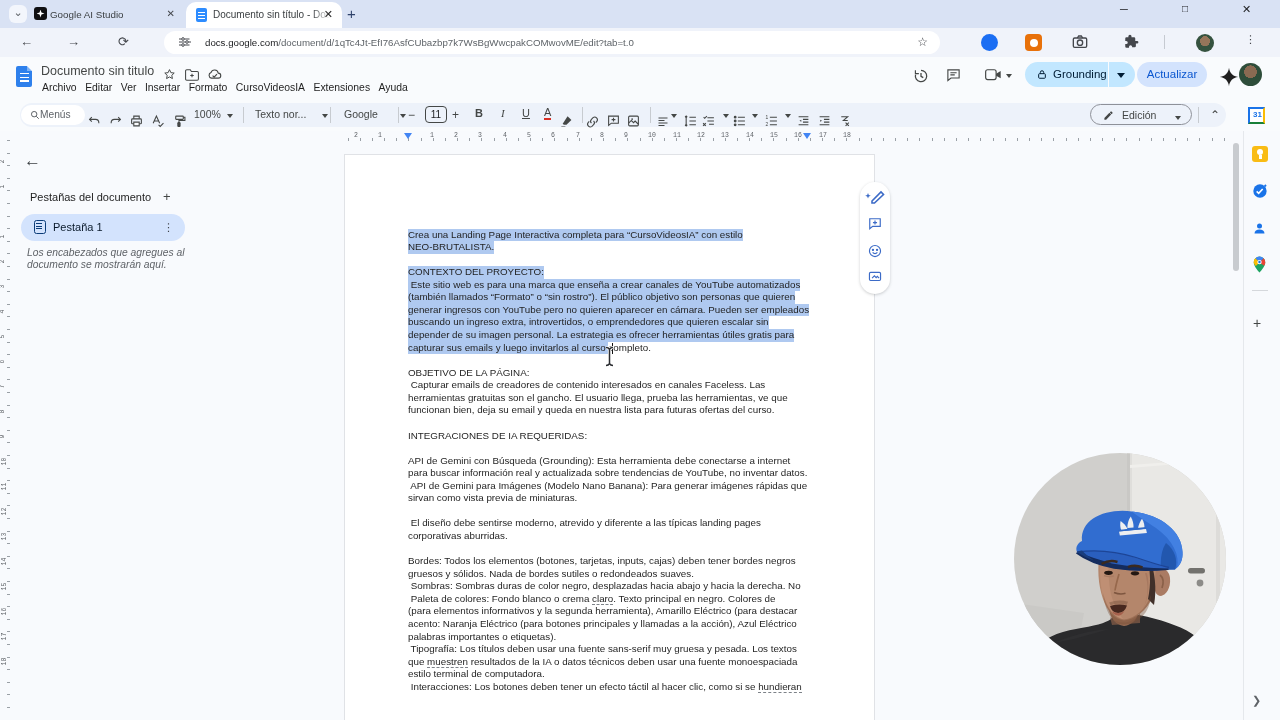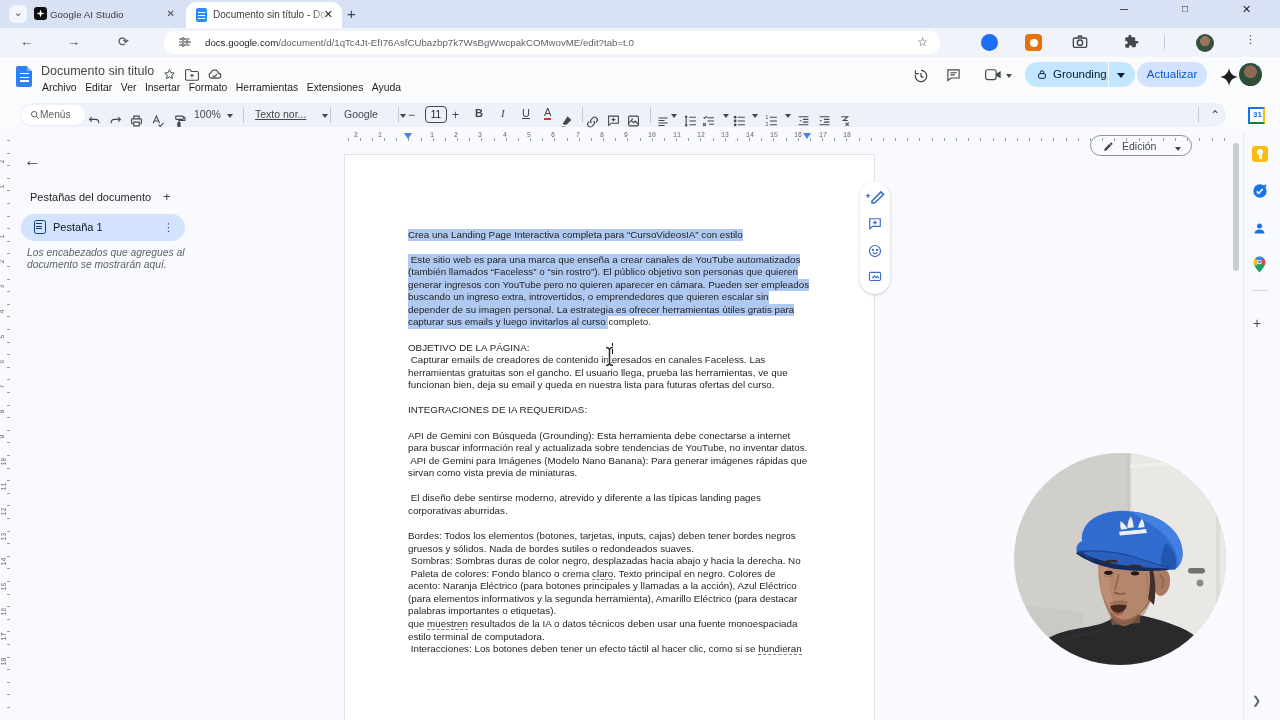--- a/index.html
+++ b/index.html
@@ -55,21 +55,21 @@
   #dtoolbar { position:absolute; left:0; top:100px; width:1280px; height:31px; background:#F9FBFD; }
   #dtbpill { position:absolute; left:20px; top:3px; width:1206px; height:24px; background:#EDF2FA; border-radius:12px; }
   #menuspill { position:absolute; left:1px; top:2px; width:64px; height:20px; background:#fff; border-radius:10px; }
   #menuspill .mg { position:absolute; left:9px; top:5px; }
   #menuspill .t { position:absolute; left:19px; top:4px; font-size:10.2px; color:#5F6368; }
   .ti { position:absolute; top:0; height:24px; color:#444746; }
   .tdrop { position:absolute; top:11px; border:3.5px solid transparent; border-top:4px solid #444746; }
   .tdiv { position:absolute; top:4px; width:1px; height:16px; background:#C7CBD0; }
   .ttxt { position:absolute; font-size:10.5px; color:#444746; }
   #fontsize { position:absolute; left:405px; top:3px; width:22px; height:17px; border:1px solid #444746; border-radius:4px; font-size:10px; color:#202124; text-align:center; line-height:16px; }
-  #edicion { position:absolute; left:1070px; top:1px; width:102px; height:21px; border:1px solid #8E9199; border-radius:11px;margin-top:31px; }
+  #edicion { position:absolute; left:1070px; top:1px; width:102px; height:21px; border:1px solid #8E9199; border-radius:11px; }
   #edicion .t { position:absolute; left:31px; top:4px; font-size:10.5px; color:#444746; }
   #colbtn { position:absolute; left:1190px; top:5px; color:#444746; font-size:12px;}
 
   
   #hruler { position:absolute; left:344px; top:131px; width:888px; height:12px; }
   #vruler { position:absolute; left:0px; top:131px; width:11px; height:589px; }
   .tick { position:absolute; background:#9AA0A6; }
   .rnum { position:absolute; font-size:6.5px; color:#5F6368; font-family:"Liberation Mono",monospace;}
   .bluemark { position:absolute; width:0; height:0; border-left:4px solid transparent; border-right:4px solid transparent; border-top:6px solid #4285F4; }
 
@@ -168,21 +168,21 @@
         <path d="M12 3l2.6 5.6 6.1.7-4.5 4.2 1.2 6-5.4-3-5.4 3 1.2-6L3.3 9.3l6.1-.7z"></path>
       </svg>
     <svg class="hdric" style="left:185px;top:12px" width="14" height="12" viewBox="0 0 24 20" fill="none" stroke="#444746" stroke-width="1.8">
         <path d="M1 3a2 2 0 0 1 2-2h6l2 3h10a2 2 0 0 1 2 2v11a2 2 0 0 1-2 2H3a2 2 0 0 1-2-2z"></path>
         <path d="M12 8v6M9 11h6"></path>
       </svg>
     <svg class="hdric" style="left:207px;top:12px" width="15" height="12" viewBox="0 0 24 18" fill="none" stroke="#444746" stroke-width="1.8">
         <path d="M7 14h11a4 4 0 0 0 0-8 6 6 0 0 0-11.6-1A4.7 4.7 0 0 0 7 14z"></path>
         <path d="M9 10l2.4 2.4L16 7.5"></path>
       </svg>
-    <div id="menurow"><span>Archivo</span><span>Editar</span><span>Ver</span><span>Insertar</span><span>Formato</span><span>Herramientas</span><span>Extensiones</span><span>Ayuda</span></div>
+    <div id="menurow"><span>Archivo</span><span>Editar</span><span>Ver</span><span>Insertar</span><span>Formato</span><span>CursoVideosIA</span><span>Extensiones</span><span>Ayuda</span></div>
 
     <svg class="hdbtn" style="left:913px" width="16" height="16" viewBox="0 0 24 24" fill="none" stroke="#444746" stroke-width="1.9">
         <path d="M12 3.5a8.5 8.5 0 1 1-8.2 6.4"></path>
         <path d="M3.6 3.2v5.2h5.2" stroke-width="1.7"></path>
         <path d="M12 7.6v4.8l3.4 2"></path>
       </svg>
     <svg class="hdbtn" style="left:946px" width="15" height="15" viewBox="0 0 24 24" fill="none" stroke="#444746" stroke-width="1.8">
         <path d="M3 3h18v13H8l-5 4z"></path>
         <path d="M7 7.5h10M7 11h7"></path>
       </svg>
@@ -234,21 +234,21 @@
           <path d="M14 19l3 3 6-6"></path>
         </svg>
       <svg class="ti" style="left:153px;top:6px" width="13" height="13" viewBox="0 0 24 24" fill="none" stroke="#444746" stroke-width="2">
           <rect x="5" y="3" width="14" height="6" rx="1"></rect>
           <path d="M19 5h3v6H11v4"></path>
           <rect x="9" y="15" width="4" height="7" rx="1" fill="#444746"></rect>
         </svg>
       <span class="ttxt" style="left:174px;top:5px;">100%</span>
       <span class="tdrop" style="left:207px;"></span>
       <span class="tdiv" style="left:223px;"></span>
-      <span class="ttxt" style="left:235px;top:5px;text-decoration:underline;">Texto nor...</span>
+      <span class="ttxt" style="left:235px;top:5px;">Texto nor...</span>
       <span class="tdrop" style="left:302px;"></span>
       <span class="tdiv" style="left:310px;"></span>
       <span class="ttxt" style="left:324px;top:5px;">Google</span>
       <span class="tdrop" style="left:380px;"></span>
       <span class="tdiv" style="left:378px;"></span>
       <span class="ttxt" style="left:388px;top:5px;font-size:12px;">−</span>
       <span id="fontsize">11</span>
       <span class="ttxt" style="left:432px;top:5px;font-size:12px;">+</span>
       <span class="ttxt" style="left:455px;top:4px;font-weight:bold;font-size:11px;">B</span>
       <span class="ttxt" style="left:481px;top:4px;font-style:italic;font-size:11px;font-family:'Liberation Serif',serif;">I</span>
@@ -501,23 +501,25 @@
   <div id="tabpill">
     <span class="ic"></span>
     <span class="t">Pestaña 1</span>
     <span class="dots">⋮</span>
   </div>
   <div id="sidenote">Los encabezados que agregues al documento se mostrarán aquí.</div>
 
   <div id="page"></div>
   <div id="doctext">
       <div class="dl"><span class="sel">Crea una Landing Page Interactiva completa para “CursoVideosIA” con estilo</span></div>
+      <div class="dl"><span class="sel">NEO-BRUTALISTA.</span></div>
       <div class="dl"></div>
+      <div class="dl"><span class="sel">CONTEXTO DEL PROYECTO:</span></div>
       <div class="dl"><span class="sel"> Este sitio web es para una marca que enseña a crear canales de YouTube automatizados</span></div>
-      <div class="dl"><span class="sel">(también llamados “Faceless” o “sin rostro”). El público objetivo son personas que quieren</span></div>
+      <div class="dl"><span class="sel">(también llamados “Formato” o “sin rostro”). El público objetivo son personas que quieren</span></div>
       <div class="dl"><span class="sel">generar ingresos con YouTube pero no quieren aparecer en cámara. Pueden ser empleados</span></div>
       <div class="dl"><span class="sel">buscando un ingreso extra, introvertidos, o emprendedores que quieren escalar sin</span></div>
       <div class="dl"><span class="sel">depender de su imagen personal. La estrategia es ofrecer herramientas útiles gratis para</span></div>
       <div class="dl"><span class="sel">capturar sus emails y luego invitarlos al curso </span>completo.</div>
       <div class="dl"></div>
       <div class="dl">OBJETIVO DE LA PÁGINA:</div>
       <div class="dl"> Capturar emails de creadores de contenido interesados en canales Faceless. Las</div>
       <div class="dl">herramientas gratuitas son el gancho. El usuario llega, prueba las herramientas, ve que</div>
       <div class="dl">funcionan bien, deja su email y queda en nuestra lista para futuras ofertas del curso.</div>
       <div class="dl"></div>
@@ -528,23 +530,24 @@
       <div class="dl"> API de Gemini para Imágenes (Modelo Nano Banana): Para generar imágenes rápidas que</div>
       <div class="dl">sirvan como vista previa de miniaturas.</div>
       <div class="dl"></div>
       <div class="dl"> El diseño debe sentirse moderno, atrevido y diferente a las típicas landing pages</div>
       <div class="dl">corporativas aburridas.</div>
       <div class="dl"></div>
       <div class="dl">Bordes: Todos los elementos (botones, tarjetas, inputs, cajas) deben tener bordes negros</div>
       <div class="dl">gruesos y sólidos. Nada de bordes sutiles o redondeados suaves.</div>
       <div class="dl"> Sombras: Sombras duras de color negro, desplazadas hacia abajo y hacia la derecha. No</div>
       <div class="dl"> Paleta de colores: Fondo blanco o crema <span class="sp">claro</span>. Texto principal en negro. Colores de</div>
+      <div class="dl">(para elementos informativos y la segunda herramienta), Amarillo Eléctrico (para destacar</div>
       <div class="dl">acento: Naranja Eléctrico (para botones principales y llamadas a la acción), Azul Eléctrico</div>
-      <div class="dl">(para elementos informativos y la segunda herramienta), Amarillo Eléctrico (para destacar</div>
       <div class="dl">palabras importantes o etiquetas).</div>
+      <div class="dl"> Tipografía: Los títulos deben usar una fuente sans-serif muy gruesa y pesada. Los textos</div>
       <div class="dl">que <span class="sp">muestren</span> resultados de la IA o datos técnicos deben usar una fuente monoespaciada</div>
       <div class="dl">estilo terminal de computadora.</div>
       <div class="dl"> Interacciones: Los botones deben tener un efecto táctil al hacer clic, como si se <span class="sp">hundieran</span></div>
     </div>
   <div id="caret"></div>
 
   <div id="fpill">
     <svg class="fic" style="top:8px" width="30" height="14" viewBox="0 0 30 14">
         <g fill="none" stroke="#3C6BC7" stroke-width="1.6">
           <path d="M12 11L21 2l2.5 2.5L14.5 13H12z" fill="none"></path>

